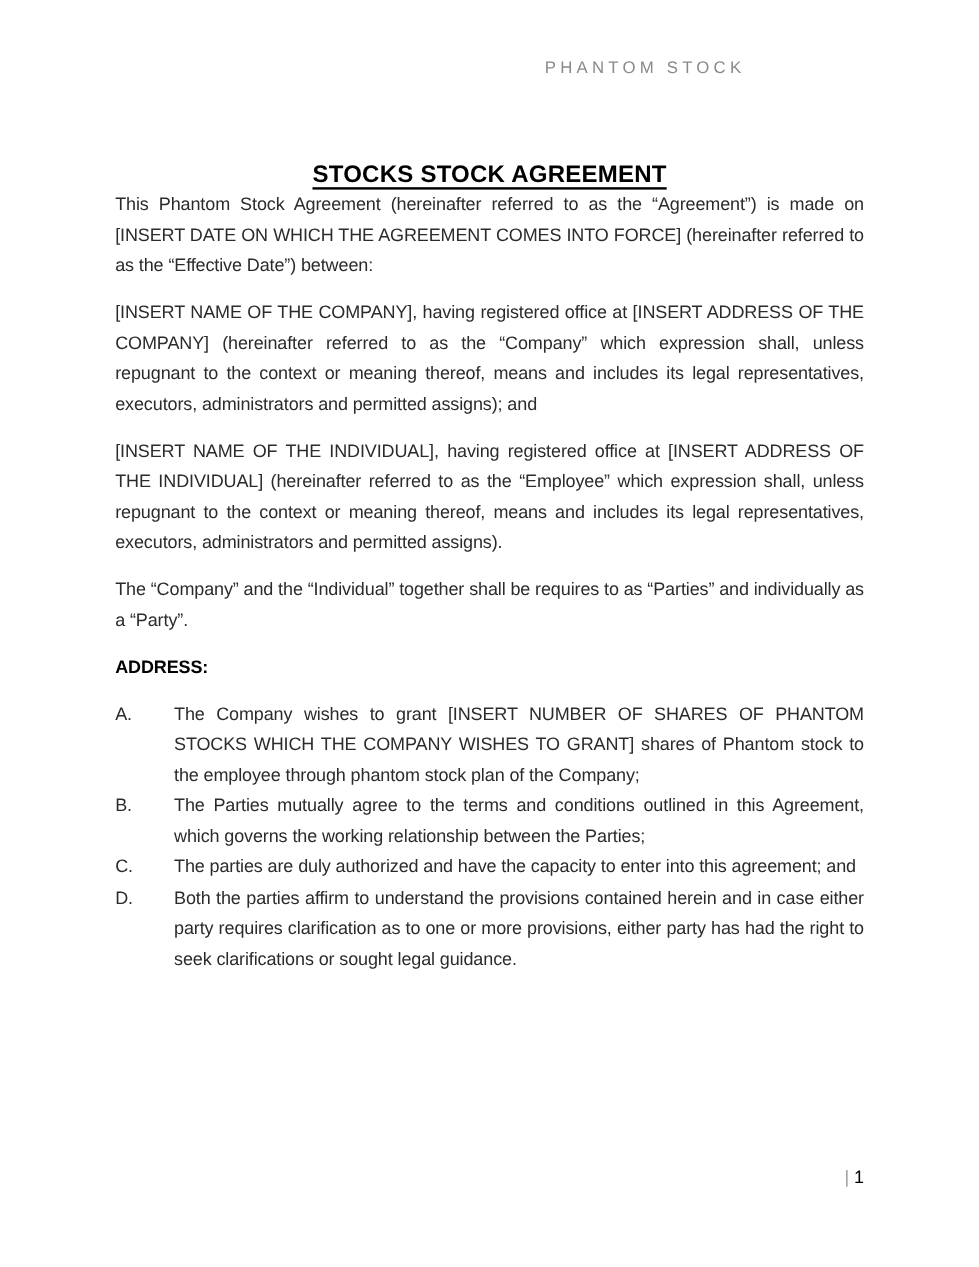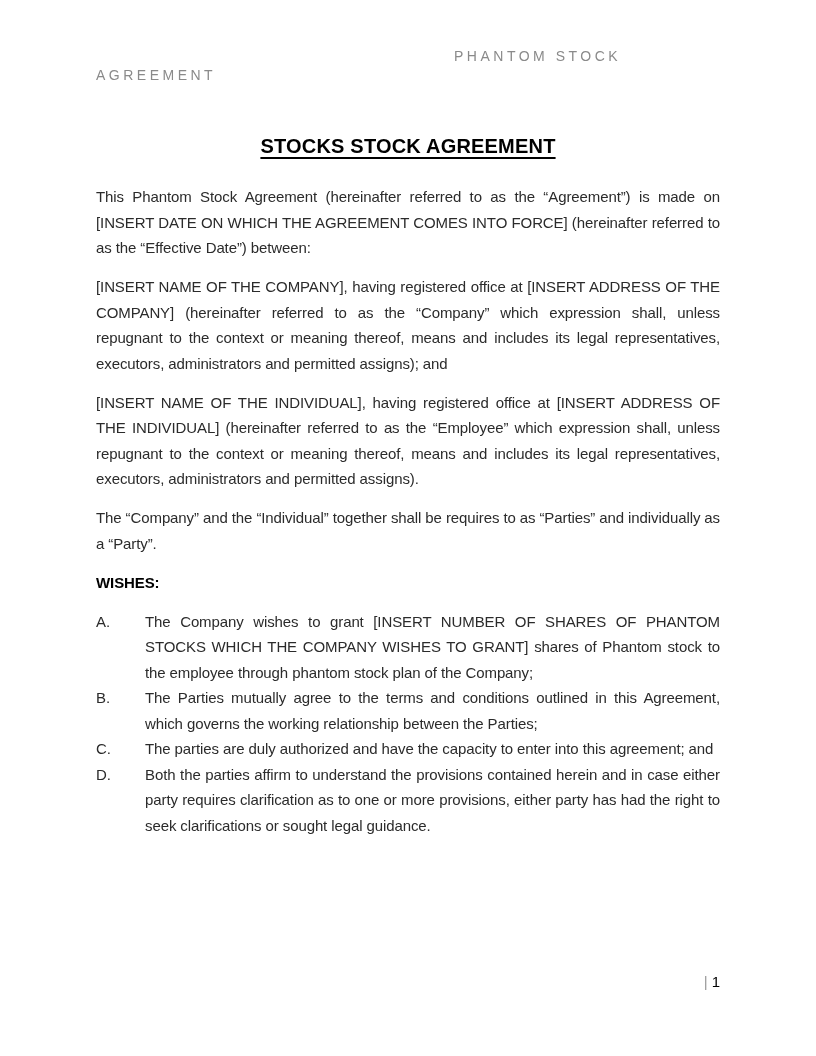--- a/index.html
+++ b/index.html
@@ -56,21 +56,20 @@
   }
   .doc-title .underlined {
     text-decoration: underline;
     text-decoration-thickness: 2px;
     text-underline-offset: 4px;
   }
   .para {
     margin: 0 0 13.5px 0;
   }
   .para-first {
-    margin-top: 26px;
   }
   .whereas {
     margin: 0 0 13.5px 0;
     font-weight: bold;
     color: var(--accent_black, #000000);
     font-size: 15px;
     line-height: 25.5px;
     text-align: left;
   }
   .recitals {
@@ -106,36 +105,35 @@
     color: var(--accent_black, #111111);
   }
 </style>
 </head>
 <body>
 
 <div class="page">
 
   <div class="page-header">
     <span class="hline1">PHANTOM STOCK</span>
-    <span class="hline2">AGREEMENT</span>
   </div>
 
   <div class="content">
 
     <h1 class="doc-title"><span class="underlined">STOCKS STOCK AGREEMENT</span></h1>
 
     <p class="para para-first">This Phantom Stock Agreement (hereinafter referred to as the “Agreement”) is made on [INSERT DATE ON WHICH THE AGREEMENT COMES INTO FORCE] (hereinafter referred to as the “Effective Date”) between:</p>
 
     <p class="para">[INSERT NAME OF THE COMPANY], having registered office at [INSERT ADDRESS OF THE COMPANY] (hereinafter referred to as the “Company” which expression shall, unless repugnant to the context or meaning thereof, means and includes its legal representatives, executors, administrators and permitted assigns); and</p>
 
     <p class="para">[INSERT NAME OF THE INDIVIDUAL], having registered office at [INSERT ADDRESS OF THE INDIVIDUAL] (hereinafter referred to as the “Employee” which expression shall, unless repugnant to the context or meaning thereof, means and includes its legal representatives, executors, administrators and permitted assigns).</p>
 
     <p class="para">The “Company” and the “Individual” together shall be requires to as “Parties” and individually as a “Party”.</p>
 
-    <h2 class="whereas">WISHES:</h2>
+    <h2 class="whereas">ADDRESS:</h2>
 
     <div class="recitals">
       <div class="recital">
         <span class="label">A.</span>
         <span class="text">The Company wishes to grant [INSERT NUMBER OF SHARES OF PHANTOM STOCKS WHICH THE COMPANY WISHES TO GRANT] shares of Phantom stock to the employee through phantom stock plan of the Company;</span>
       </div>
       <div class="recital">
         <span class="label">B.</span>
         <span class="text">The Parties mutually agree to the terms and conditions outlined in this Agreement, which governs the working relationship between the Parties;</span>
       </div>

